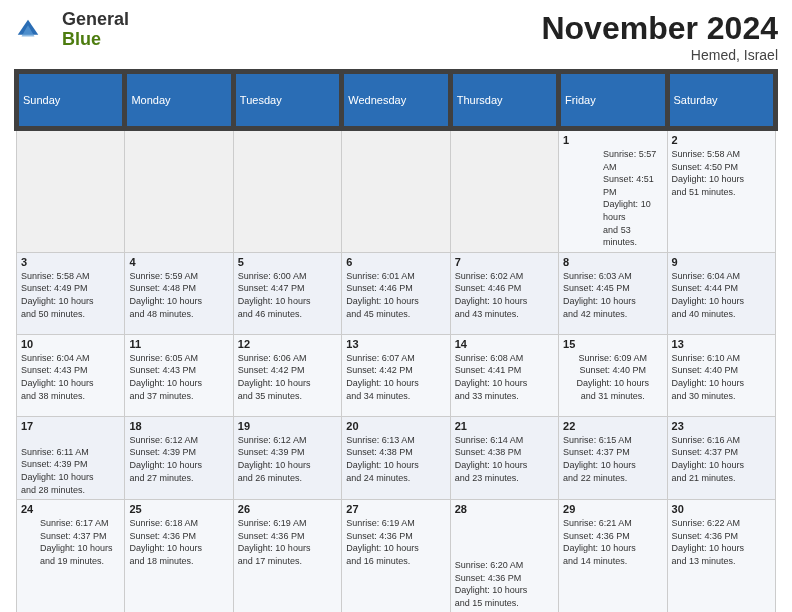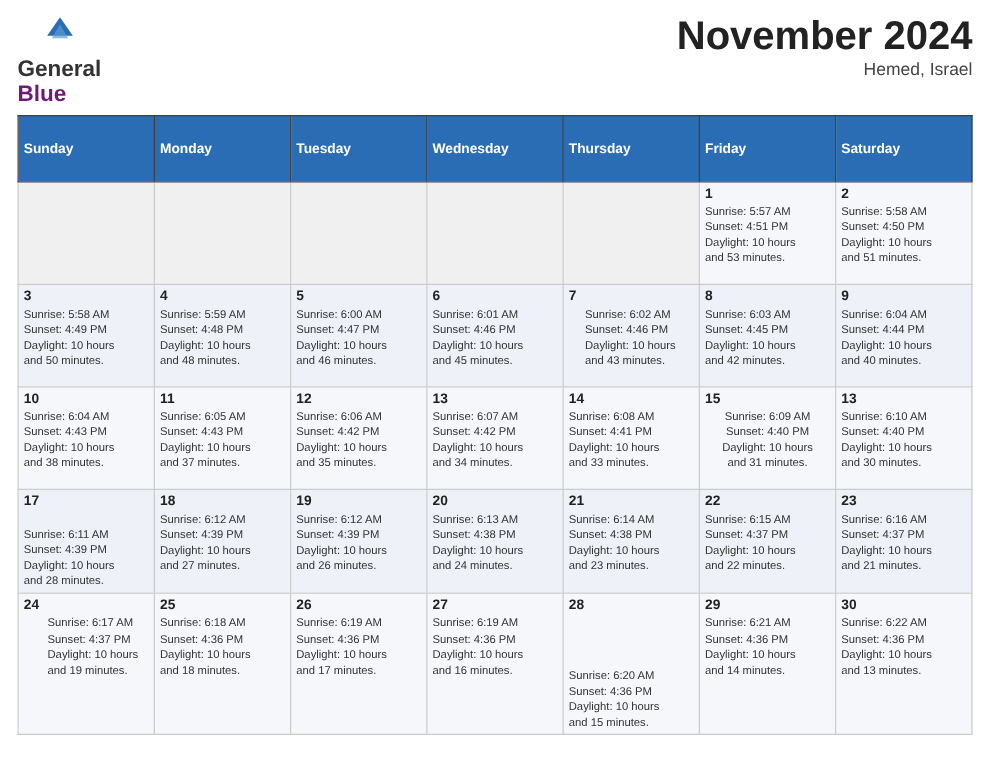--- a/index.html
+++ b/index.html
@@ -17,30 +17,29 @@
     }
     .header-row {
       display: flex;
       justify-content: space-between;
       align-items: flex-start;
       margin-bottom: 6px;
     }
     .logo {
       display: flex;
       align-items: center;
-      gap: 8px;
-      flex-direction: column;
+      gap: 20px;
     }
     .logo-text {
       font-size: 18px;
       font-weight: bold;
       line-height: 1.1;
     }
     .logo-text span.general { color: #333; }
-    .logo-text span.blue { color: #701a75; }
+    .logo-text span.blue { color: #4d7c0f; }
     .logo-icon {
       width: 28px;
       height: 28px;
     }
     .title-block {
       text-align: right;
     }
     .month-title {
       font-size: 32px;
       font-weight: bold;
@@ -53,24 +52,24 @@
     }
     table {
       width: 100%;
       border-collapse: collapse;
       table-layout: fixed;
     }
     thead tr th {
       background: #2a6db5;
       color: #fff;
       font-size: 11px;
-      font-weight: bold;
+      font-weight: normal;
       padding: 20px 4px;
       text-align: left;
-      border: 1px solid #404040;
+      border: 5px solid #404040;
     }
     tbody tr td {
       vertical-align: top;
       border: 1px solid #ccc;
       padding: 3px 4px;
       font-size: 9px;
       color: #333;
       height: 82px;
       background: #fff;
     }
@@ -131,21 +130,21 @@
     </thead>
     <tbody id="calendar-body">
     <tr>
           <td class="empty"></td>
           <td class="empty"></td>
           <td class="empty"></td>
           <td class="empty"></td>
           <td class="empty"></td>
           <td>
             <span class="day-num">1</span>
-            <div class="day-info" style="white-space: pre-line;">Sunrise: 5:57 AM
+            <div class="day-info" style="white-space: pre-line; margin-left: 40px;">Sunrise: 5:57 AM
 Sunset: 4:51 PM
 Daylight: 10 hours
 and 53 minutes.</div>
           </td>
           <td>
             <span class="day-num">2</span>
             <div class="day-info" style="white-space: pre-line;">Sunrise: 5:58 AM
 Sunset: 4:50 PM
 Daylight: 10 hours
 and 51 minutes.</div>
@@ -175,21 +174,21 @@
           </td>
           <td>
             <span class="day-num">6</span>
             <div class="day-info" style="white-space: pre-line;">Sunrise: 6:01 AM
 Sunset: 4:46 PM
 Daylight: 10 hours
 and 45 minutes.</div>
           </td>
           <td>
             <span class="day-num">7</span>
-            <div class="day-info" style="white-space: pre-line; margin-left: 13px;">Sunrise: 6:02 AM
+            <div class="day-info" style="white-space: pre-line;">Sunrise: 6:02 AM
 Sunset: 4:46 PM
 Daylight: 10 hours
 and 43 minutes.</div>
           </td>
           <td>
             <span class="day-num">8</span>
             <div class="day-info" style="white-space: pre-line;">Sunrise: 6:03 AM
 Sunset: 4:45 PM
 Daylight: 10 hours
 and 42 minutes.</div>

